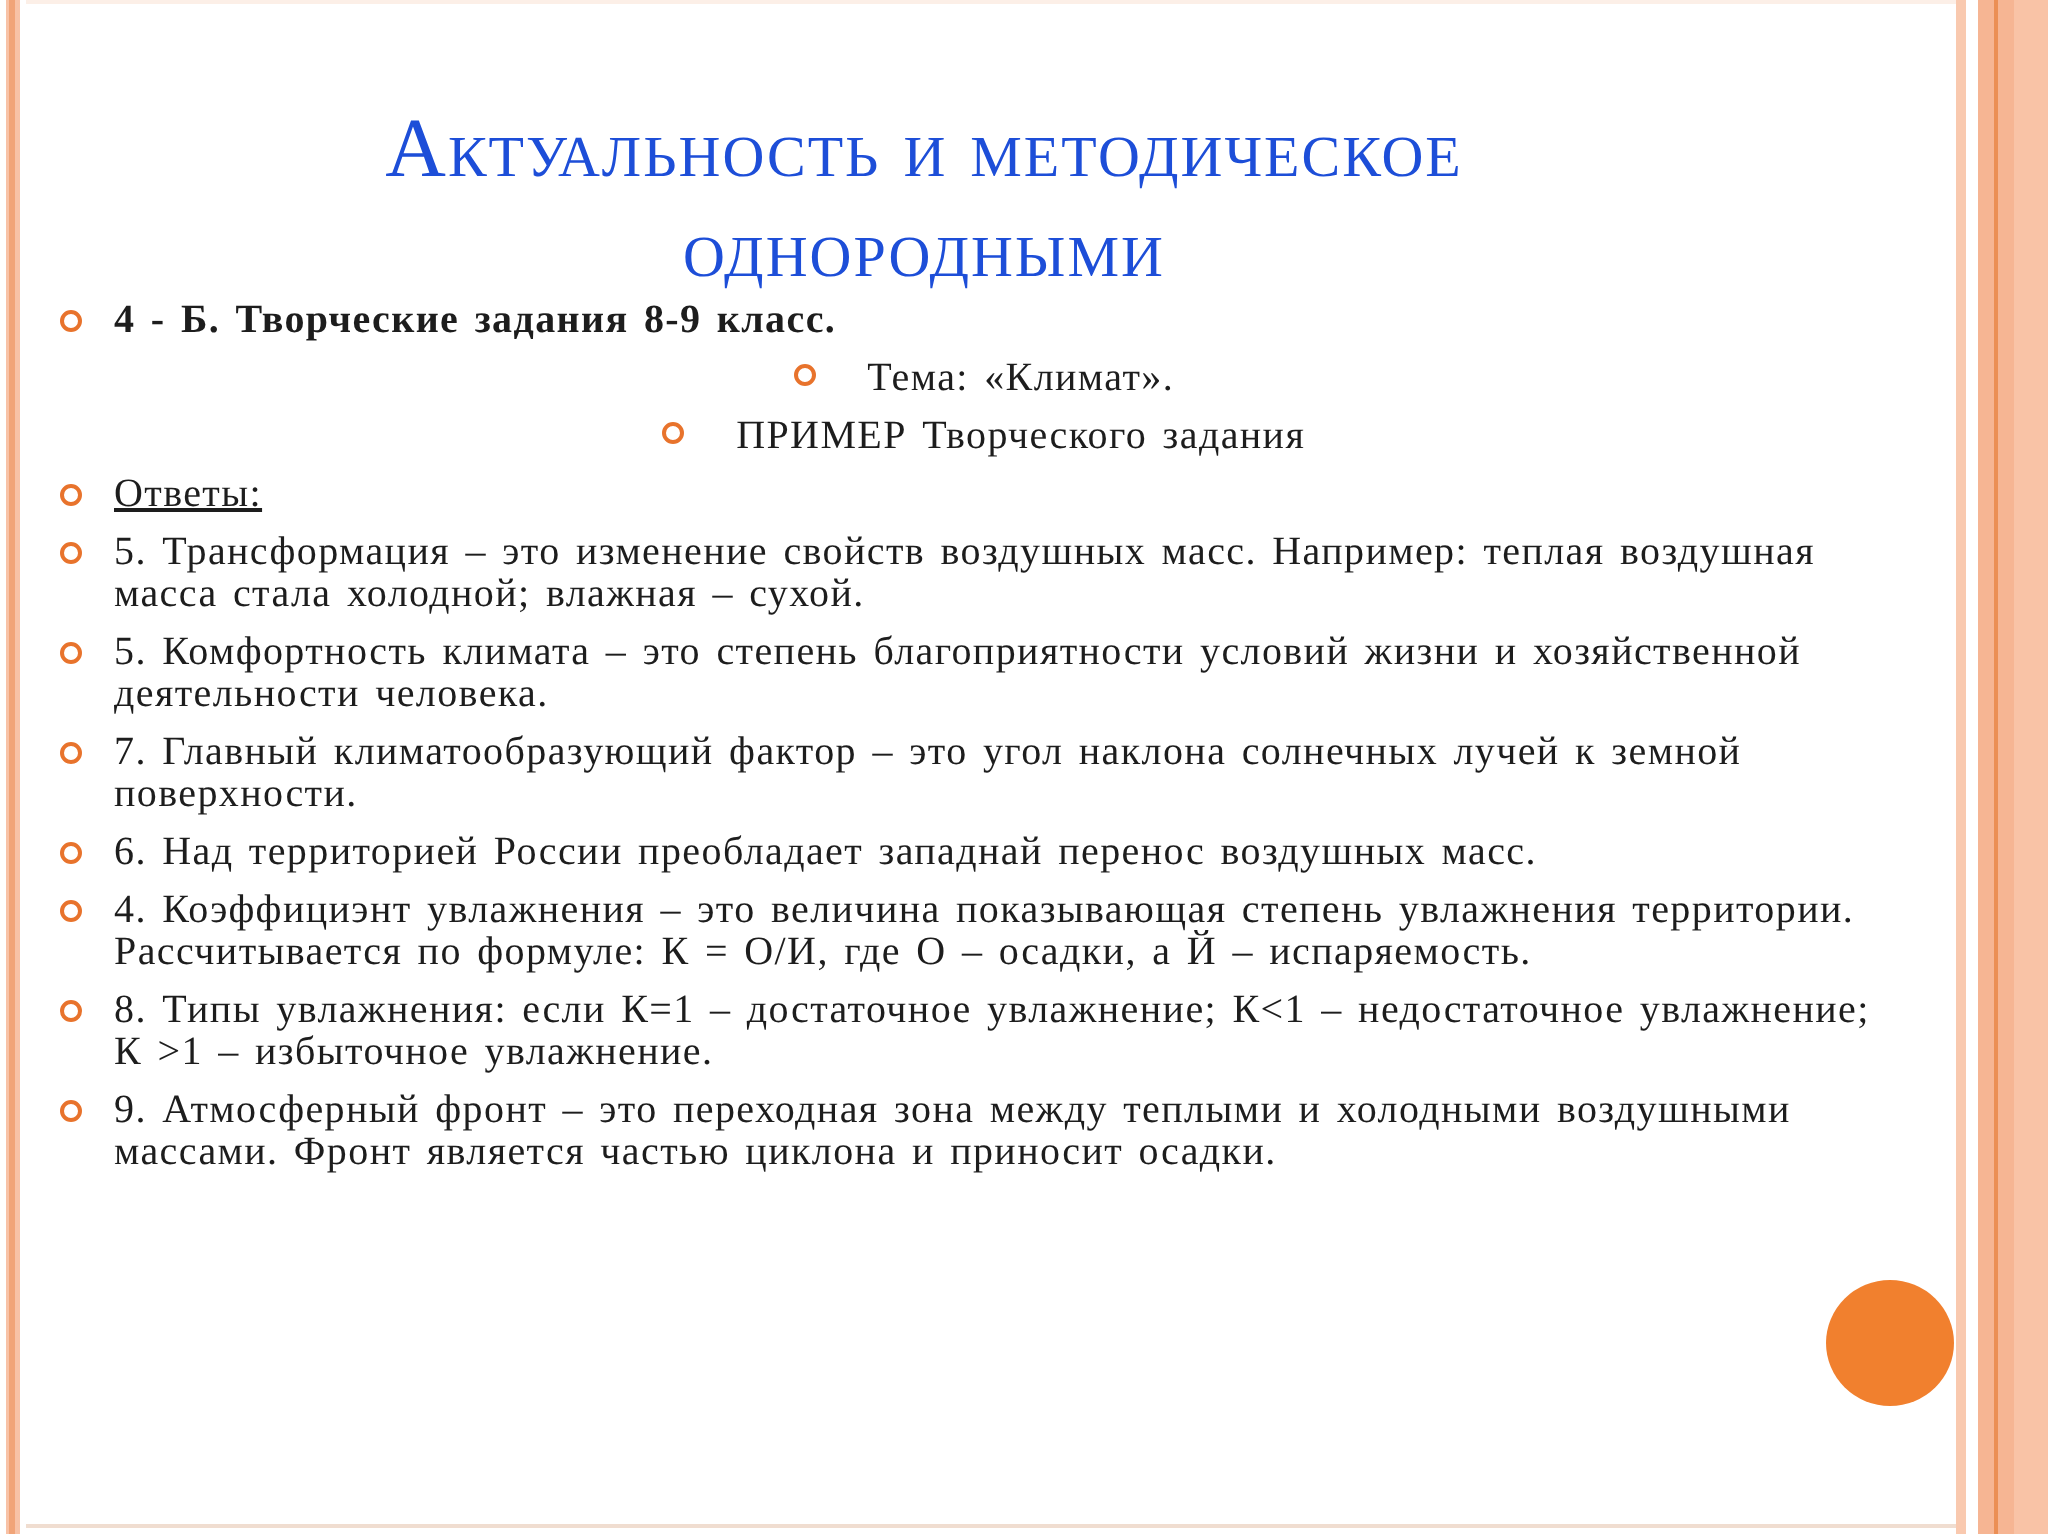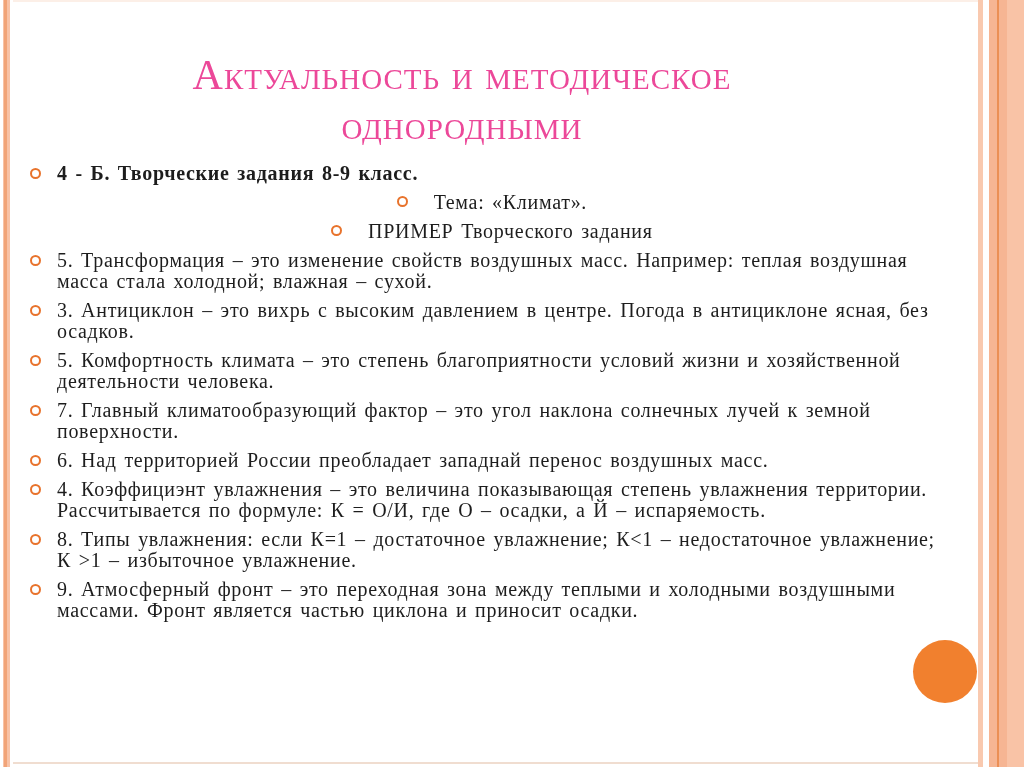--- a/index.html
+++ b/index.html
@@ -40,29 +40,29 @@
     background: #f0ddd0;
   }
   .accent-circle {
     position: absolute; left: 913px; top: 640px; width: 64px; height: 63px;
     border-radius: 50%;
     background: #f1802e;
   }
   .slide-title {
     position: absolute; top: 50px; left: 30px; right: 130px;
     text-align: center;
-    color: #ec4899;
+    color: #1d4ed8;
     font-variant: small-caps;
     font-size: 42px;
     line-height: 50px;
     letter-spacing: 1px;
     font-weight: 400;
   }
   .content {
-    position: absolute; top: 163px; left: 28px; right: 68px;
+    position: absolute; top: 150px; left: 28px; right: 68px;
   }
   .content ul {
     list-style: none; margin: 0; padding: 0;
   }
   .content li {
     position: relative;
     padding-left: 29px;
     margin-bottom: 8px;
     font-size: 20px;
     line-height: 21px;
@@ -109,27 +109,27 @@
         <span class="item-text">4 - Б. Творческие задания 8-9 класс.</span>
       </li>
       <li class="center">
         <span class="bullet"></span>
         <span class="item-text">Тема: «Климат».</span>
       </li>
       <li class="center">
         <span class="bullet"></span>
         <span class="item-text">ПРИМЕР Творческого задания</span>
       </li>
+      <li class="underline">
+        <span class="bullet"></span>
+        <span class="item-text">Ответы:</span>
+      </li>
       <li>
         <span class="bullet"></span>
         <span class="item-text">5. Трансформация – это изменение свойств воздушных масс. Например: теплая воздушная масса стала холодной; влажная – сухой.</span>
-      </li>
-      <li>
-        <span class="bullet"></span>
-        <span class="item-text">3. Антициклон – это вихрь с высоким давлением в центре. Погода в антициклоне ясная, без осадков.</span>
       </li>
       <li>
         <span class="bullet"></span>
         <span class="item-text">5. Комфортность климата – это степень благоприятности условий жизни и хозяйственной деятельности человека.</span>
       </li>
       <li>
         <span class="bullet"></span>
         <span class="item-text">7. Главный климатообразующий фактор – это угол наклона солнечных лучей к земной поверхности.</span>
       </li>
       <li>

